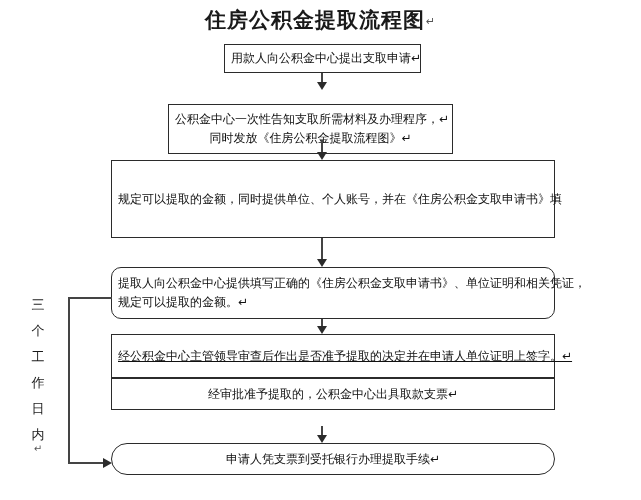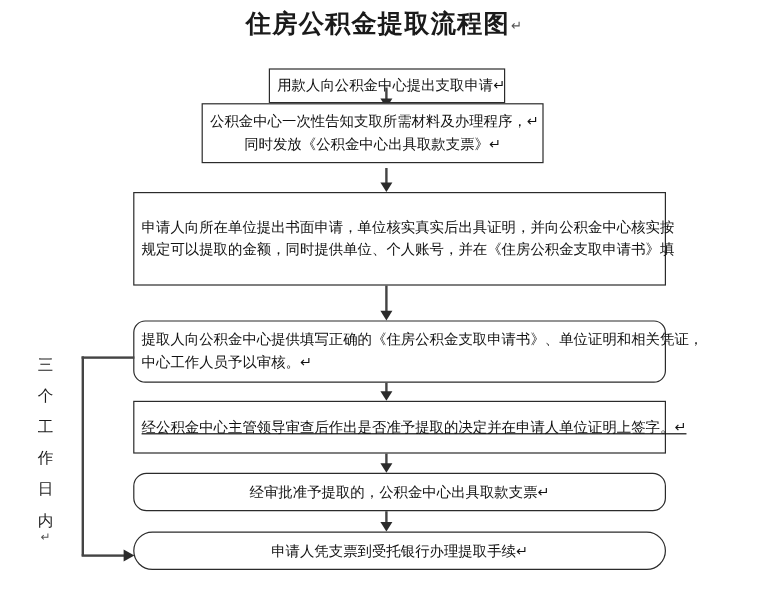--- a/index.html
+++ b/index.html
@@ -55,26 +55,26 @@
     color: #111;
     padding: 3px 6px;
     display: flex;
     flex-direction: column;
     justify-content: center;
   }
   .node .line { white-space: nowrap; }
   .node.center { text-align: center; }
   .node.just { text-align: left; }
 
-  .n1 { left: 224px; top: 44px;  width: 197px; height: 29px; margin-top: 13px; }
-  .n2 { left: 168px; top: 86px;  width: 285px; height: 50px; }
+  .n1 { left: 224px; top: 44px;  width: 197px; height: 29px; }
+  .n2 { left: 168px; top: 104px;  width: 285px; height: 50px; }
   .n3 { left: 111px; top: 160px; width: 444px; height: 78px; }
   .n4 { left: 111px; top: 267px; width: 444px; height: 52px; border-radius: 10px; }
   .n5 { left: 111px; top: 334px; width: 444px; height: 44px; text-decoration: underline; }
-  .n6 { left: 111px; top: 394px; width: 444px; height: 32px; border-radius: 11px; }
+  .n6 { left: 111px; top: 378px; width: 444px; height: 32px; }
   .n7 { left: 111px; top: 443px; width: 444px; height: 32px; border-radius: 16px; }
 
   
   .arrow-v {
     position: absolute;
     width: 2px;
     background: #444;
   }
   .arrow-v::after {
     content: "";
@@ -154,35 +154,34 @@
   </div>
 
   <div class="node center n1">
     <span class="line">用款人向公积金中心提出支取申请↵</span>
   </div>
 
   <div class="arrow-v a1"></div>
 
   <div class="node center n2">
     <span class="line">公积金中心一次性告知支取所需材料及办理程序，↵</span>
-    <span class="line">同时发放《公积金中心出具取款支票》↵</span>
+    <span class="line">同时发放《住房公积金提取流程图》↵</span>
   </div>
 
   <div class="arrow-v a2"></div>
 
   <div class="node just n3">
-    <span class="line">申请人向所在单位提出书面申请，单位核实真实后出具证明，并向公积金中心核实按</span>
     <span class="line">规定可以提取的金额，同时提供单位、个人账号，并在《住房公积金支取申请书》填</span>
   </div>
 
   <div class="arrow-v a3"></div>
 
   <div class="node just n4">
     <span class="line">提取人向公积金中心提供填写正确的《住房公积金支取申请书》、单位证明和相关凭证，</span>
-    <span class="line">中心工作人员予以审核。↵</span>
+    <span class="line">规定可以提取的金额。↵</span>
   </div>
 
   <div class="arrow-v a4"></div>
 
   <div class="node center n5">
     <span class="line">经公积金中心主管领导审查后作出是否准予提取的决定并在申请人单位证明上签字。↵</span>
   </div>
 
   <div class="arrow-v a5"></div>
 

